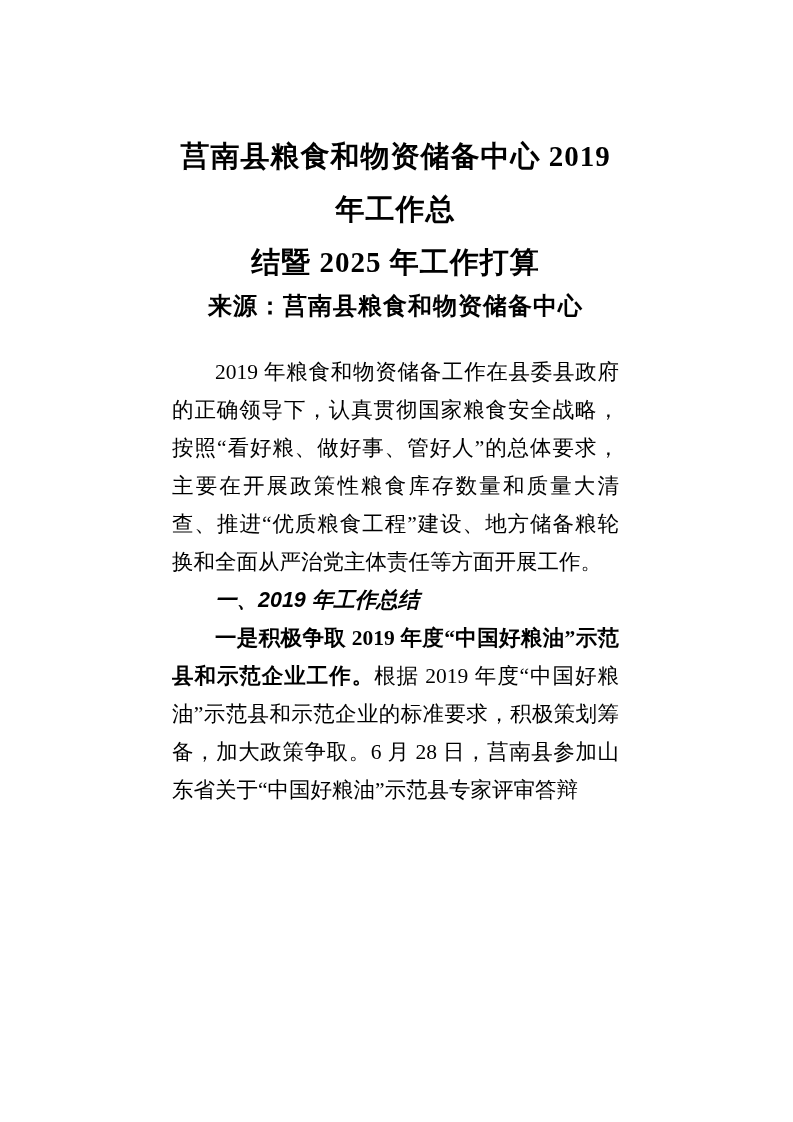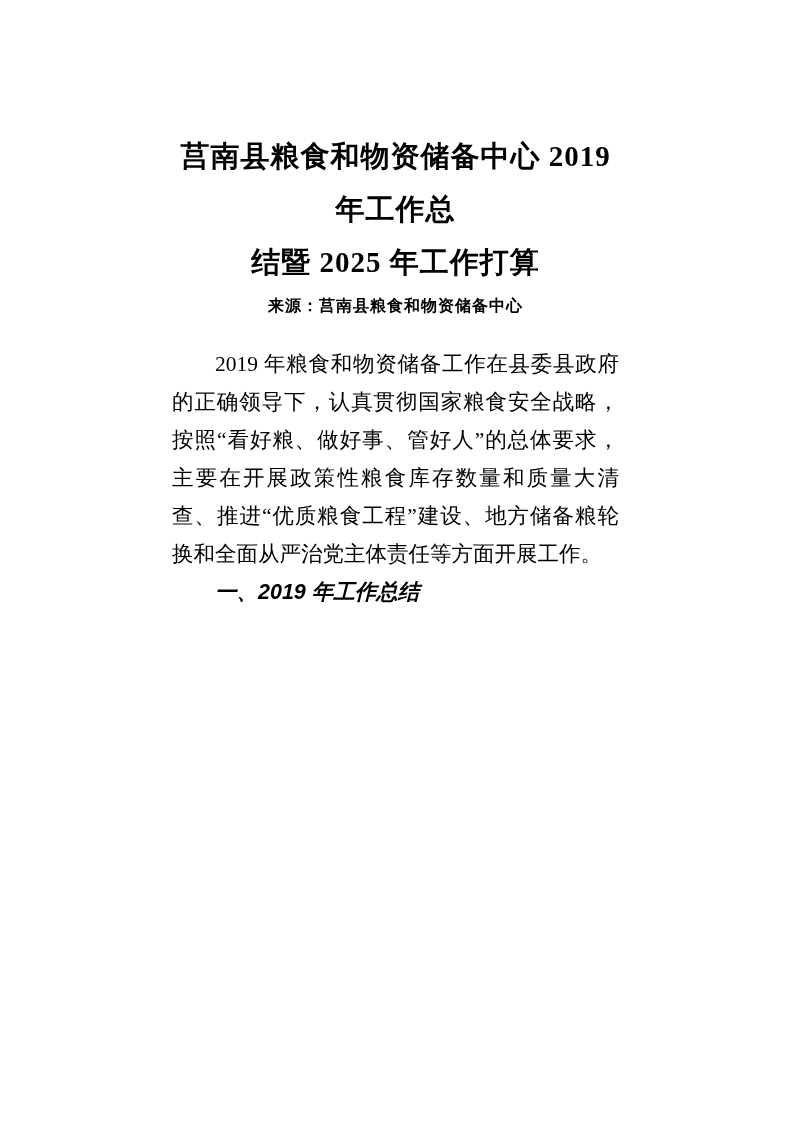--- a/index.html
+++ b/index.html
@@ -22,28 +22,28 @@
     font-family: "Liberation Serif", "DejaVu Serif", serif;
     font-weight: bold;
     font-size: 29px;
     line-height: 53px;
     text-align: center;
     letter-spacing: 1px;
   }
   .doc-source {
     font-family: "Liberation Serif", "DejaVu Serif", serif;
     font-weight: bold;
-    font-size: 16px;
+    font-size: 24px;
     line-height: 30px;
     text-align: center;
     margin-top: 2px;
     letter-spacing: 1px;
   }
   .doc-body {
-    margin-top: 24px;
+    margin-top: 32px;
     font-family: "Liberation Serif", "DejaVu Serif", serif;
     font-size: 21.5px;
     line-height: 38px;
     text-align: justify;
   }
   .doc-body p {
     margin: 0;
     text-indent: 2em;
   }
   .heading-sans {
@@ -69,16 +69,17 @@
   <div class="doc-source">来源：莒南县粮食和物资储备中心</div>
 
   <div class="doc-body">
 
     <p>2019 年粮食和物资储备工作在县委县政府的正确领导下，认真贯彻国家粮食安全战略，按照“看好粮、做好事、管好人”的总体要求，主要在开展政策性粮食库存数量和质量大清查、推进“优质粮食工程”建设、地方储备粮轮换和全面从严治党主体责任等方面开展工作。</p>
 
     <p class="heading-sans">一、2019 年工作总结</p>
 
 
 
+    <p><span class="lead-bold">一是积极争取 2019 年度“中国好粮油”示范县和示范企业工作。</span><span>根据 2019 年度“中国好粮油”示范县和示范企业的标准要求，积极策划筹备，加大政策争取。6 月 28 日，莒南县参加山东省关于“中国好粮油”示范县专家评审答辩</span></p>
 
   </div>
 
 </div>
 
 </body></html>

